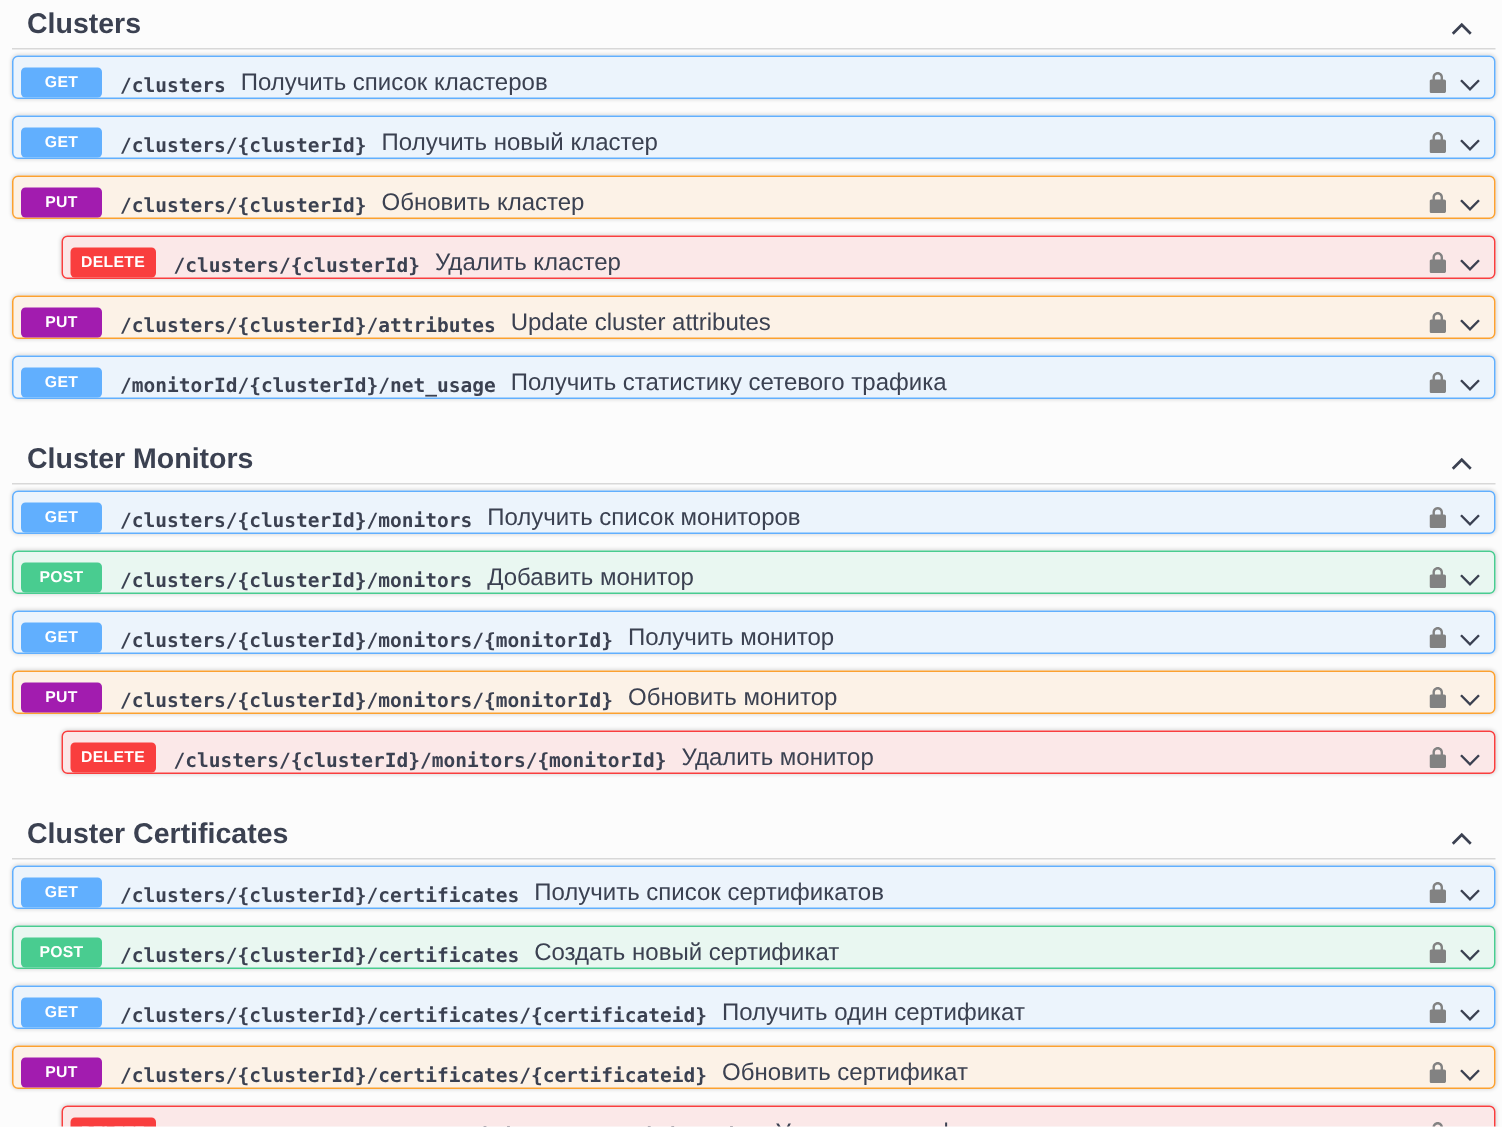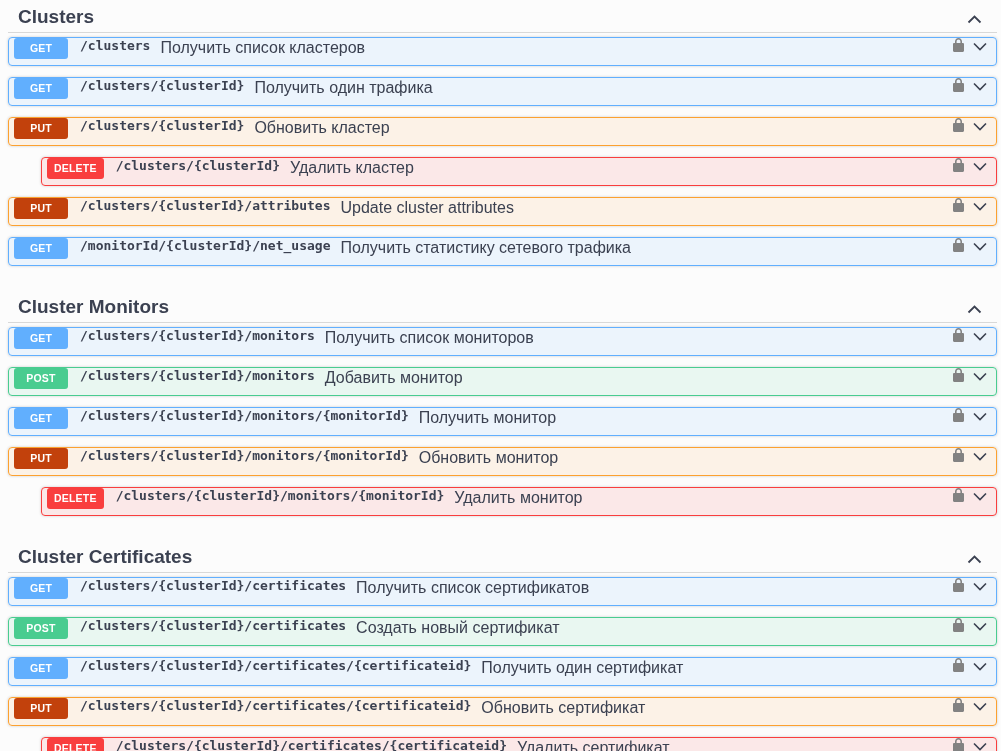--- a/index.html
+++ b/index.html
@@ -27,21 +27,21 @@
     color: #3b4151;
   }
   .collapse-btn {
     margin-left: auto; margin-right: 3px;
     background: none; border: none; padding: 0;
     display: flex; align-items: center; cursor: pointer;
   }
 
   
   .op {
-    display: flex; align-items: flex-start;
+    display: flex; align-items: flex-end;
     height: 29px;
     border-radius: 4px;
     border: 1px solid;
     margin-bottom: 11px;
     padding: 0 9px 0 5px;
     box-shadow: 0 0 3px rgba(0,0,0,.19);
     cursor: pointer;
   }
   .row-get    { background: rgba(97,175,254,.10);  border-color: #61affe; }
   .row-post   { background: rgba(73,204,144,.10);  border-color: #49cc90; }
@@ -50,21 +50,21 @@
 
   .badge {
     min-width: 54px; text-align: center;
     padding: 5px 7px; border-radius: 3px;
     color: #fff; font-weight: bold; font-size: 10.5px; line-height: 1;
     letter-spacing: .2px;
     font-family: "Liberation Sans", sans-serif;
   }
   .badge-get    { background: #61affe; }
   .badge-post   { background: #49cc90; }
-  .badge-put    { background: #c2410c; }
+  .badge-put    { background: #a21caf; }
   .badge-delete { background: #f93e3e; }
 
   .path {
     font-family: "DejaVu Sans Mono", "Liberation Mono", monospace;
     font-weight: 700; font-size: 13px;
     margin: 0 10px 0 12px;
     color: #3b4151; white-space: nowrap;
     text-decoration: none;
   }
   .desc {
@@ -114,21 +114,21 @@
                   <path d="M1 1.5 L7 7.5 L13 1.5" fill="none" stroke="#3b4151" stroke-width="1.6"></path>
                 </svg>
         </span>
       </button>
     </span>
   </div>
 
   <div class="op row-get">
     <span class="badge badge-get">GET</span>
     <a class="path">/clusters/{clusterId}</a>
-    <span class="desc">Получить один трафика</span>
+    <span class="desc">Получить новый кластер</span>
     <span class="right">
       <button class="icon-btn">
         <span>
           <svg width="11" height="14" viewBox="0 0 11 14">
                   <path d="M5.5 0C3.57 0 2 1.57 2 3.5V5H1.2C.54 5 0 5.54 0 6.2v6.6C0 13.46.54 14 1.2 14h8.6c.66 0 1.2-.54 1.2-1.2V6.2C11 5.54 10.46 5 9.8 5H9V3.5C9 1.57 7.43 0 5.5 0zm0 1.6c1.05 0 1.9.85 1.9 1.9V5H3.6V3.5c0-1.05.85-1.9 1.9-1.9z" fill="#828282"></path>
                 </svg>
         </span>
       </button>
       <button class="icon-btn">
         <span>

